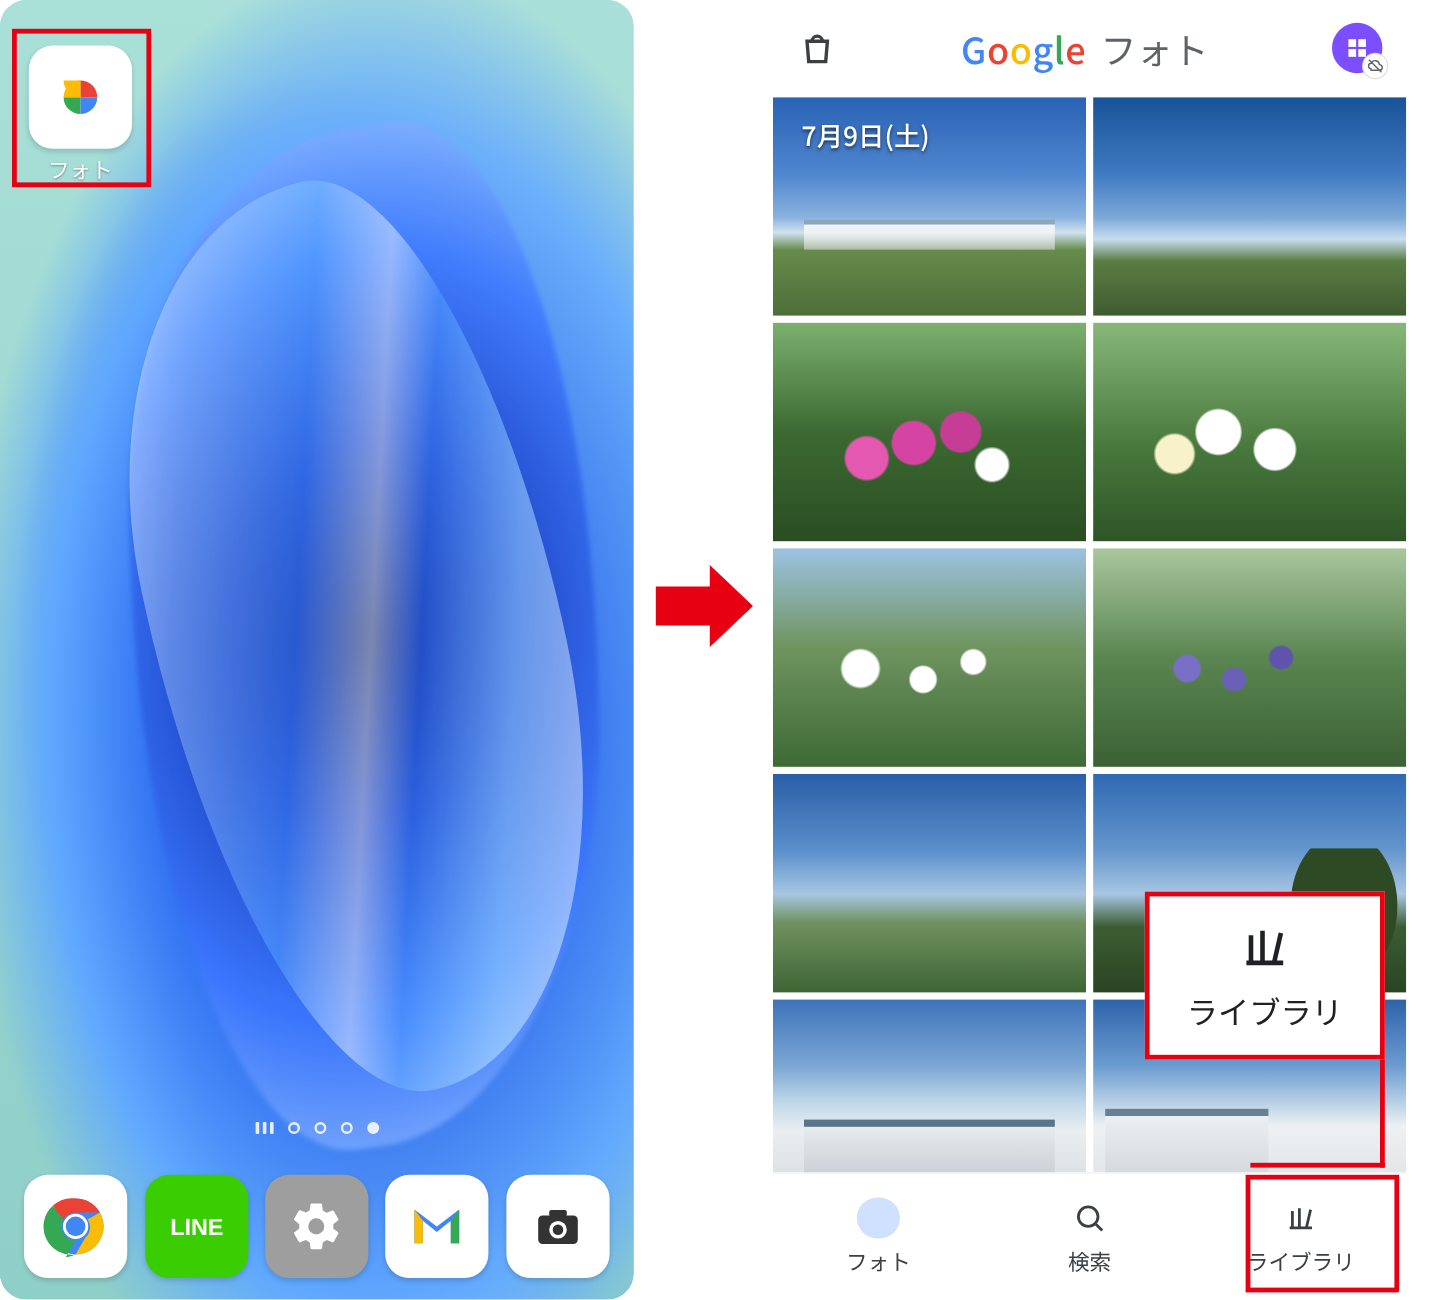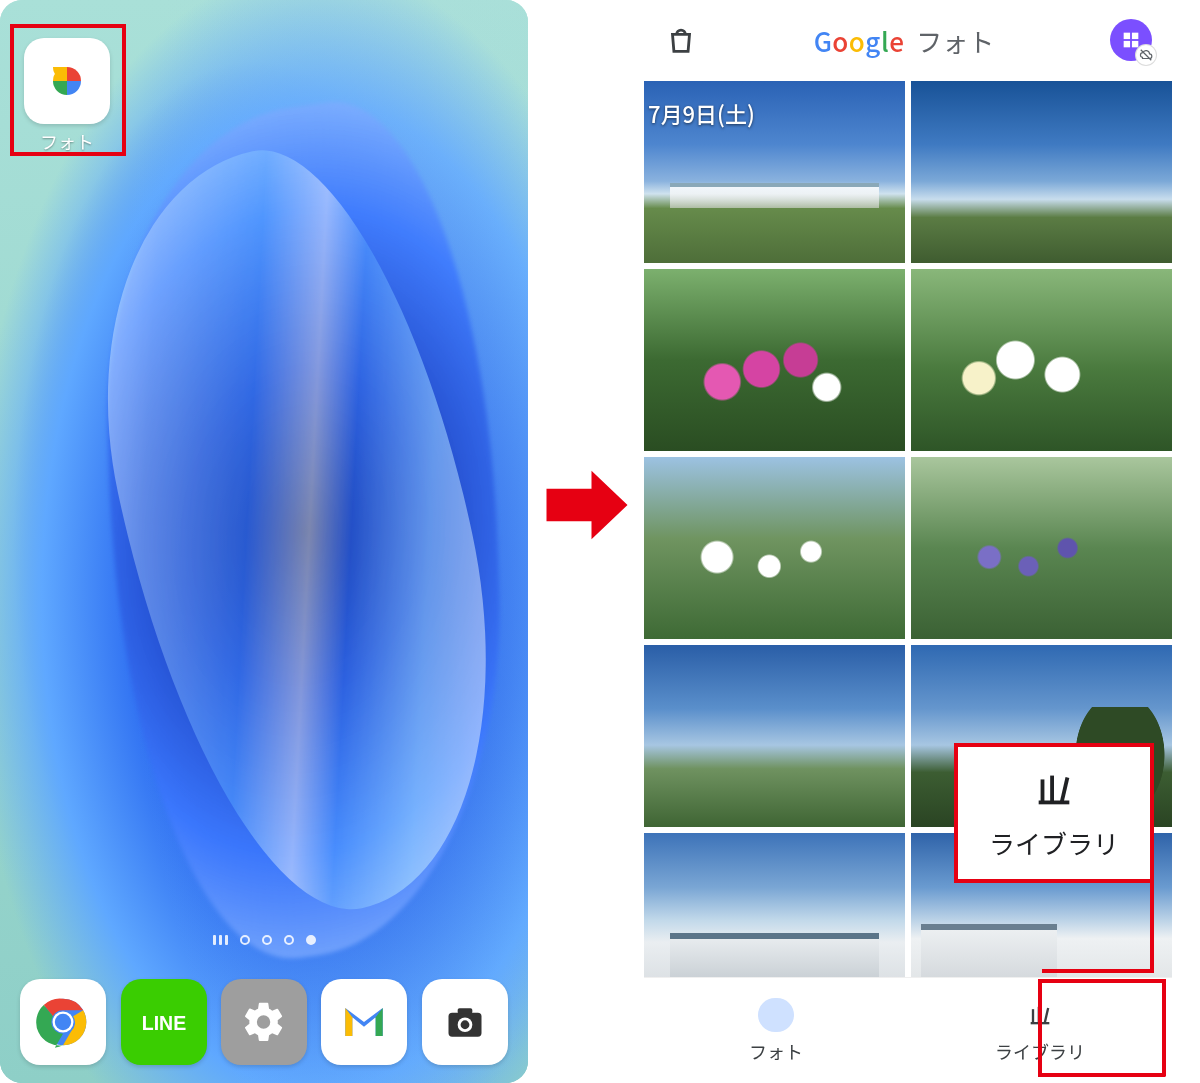--- a/index.html
+++ b/index.html
@@ -129,21 +129,21 @@
     overflow: hidden;
     display: flex;
     flex-direction: column;
   }
   .gp-header {
     height: 84px;
     display: flex; align-items: center; justify-content: space-between;
     padding: 0 20px;
   }
   .bag-icon { width: 34px; height: 34px; color: #3c4043; }
-  .gp-title { display: flex; align-items: flex-end; gap: 6px; font-size: 26px; }
+  .gp-title { display: flex; align-items: flex-end; gap: 6px; font-size: 30px; }
   .gp-title .g-word span:nth-child(1){ color:#4285F4; }
   .gp-title .g-word span:nth-child(2){ color:#EA4335; }
   .gp-title .g-word span:nth-child(3){ color:#FBBC05; }
   .gp-title .g-word span:nth-child(4){ color:#4285F4; }
   .gp-title .g-word span:nth-child(5){ color:#34A853; }
   .gp-title .g-word span:nth-child(6){ color:#EA4335; }
   .gp-title .g-word { letter-spacing: 0.5px; font-weight: 500; }
   .gp-title .jp { color: #5f6368; font-weight: 400; margin-left: 6px; }
   .avatar {
     width: 42px; height: 42px; border-radius: 50%;
@@ -163,21 +163,21 @@
     display: grid;
     grid-template-columns: 1fr 1fr;
     grid-auto-rows: 182px;
     gap: 6px;
     padding: 0 0 0 0;
     overflow: hidden;
     position: relative;
   }
   .thumb { position: relative; overflow: hidden; }
   .thumb .date-label {
-    position: absolute; left: 4px; top: 16px;
+    position: absolute; left: 24px; top: 16px;
     color: #fff; font-size: 22px; font-weight: 500;
     text-shadow: 0 1px 3px rgba(0,0,0,0.6);
   }
   
   .sky-park { background:
     linear-gradient(to bottom, #2a62b5 0%, #4e86cf 35%, #8ab2de 55%, #cfe2ee 62%, #668b4b 70%, #4e6e39 100%); }
   .sky-park::after { content:""; position:absolute; left:10%; right:10%; top:56%; height:12%;
     background: linear-gradient(to bottom, rgba(255,255,255,0.85), rgba(220,220,220,0.6));
     border-top: 4px solid #8aa8b8; }
   .sky-wide { background:
@@ -416,20 +416,29 @@
           <svg viewBox="0 0 24 24" width="28" height="28" fill="#1967d2">
             <rect x="3" y="5" width="18" height="14" rx="2"></rect>
               <path fill="#fff" d="M6 17l4-5 3 4 2-2 3 3z"></path>
           </svg>
         </div>
         <span>フォト</span>
       </div>
       <div class="nav-item">
         <div class="icon">
           <svg viewBox="0 0 24 24" width="28" height="28" fill="none" stroke="#3c4043" stroke-width="2">
+            <circle cx="11" cy="11" r="7"></circle>
+              <line x1="16.5" y1="16.5" x2="21" y2="21"></line>
+          </svg>
+        </div>
+        <span>検索</span>
+      </div>
+      <div class="nav-item">
+        <div class="icon">
+          <svg viewBox="0 0 24 24" width="28" height="28" fill="none" stroke="#3c4043" stroke-width="2">
             <path d="M4 19h16"></path>
               <path d="M6 19V7"></path>
               <path d="M11 19V5"></path>
               <path d="M16 19l3-13"></path>
           </svg>
         </div>
         <span>ライブラリ</span>
       </div>
       <div class="nav-highlight"></div>
     </div>

